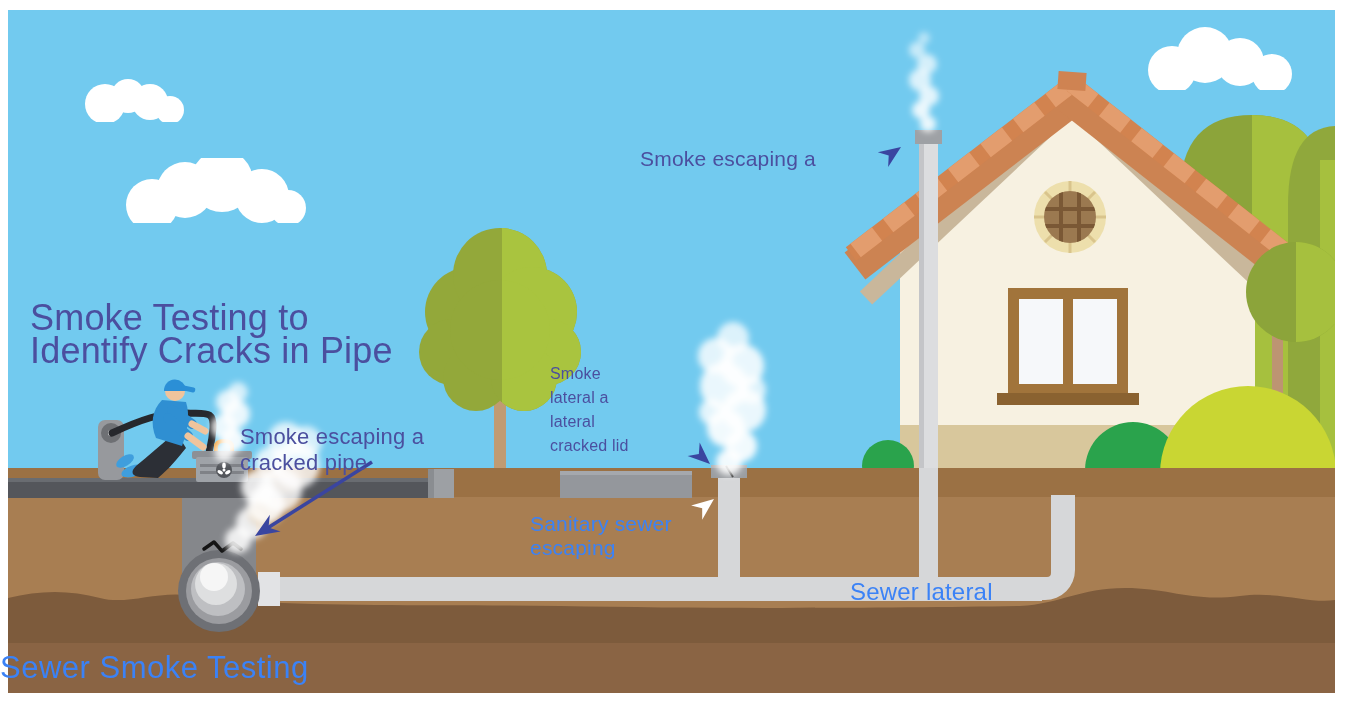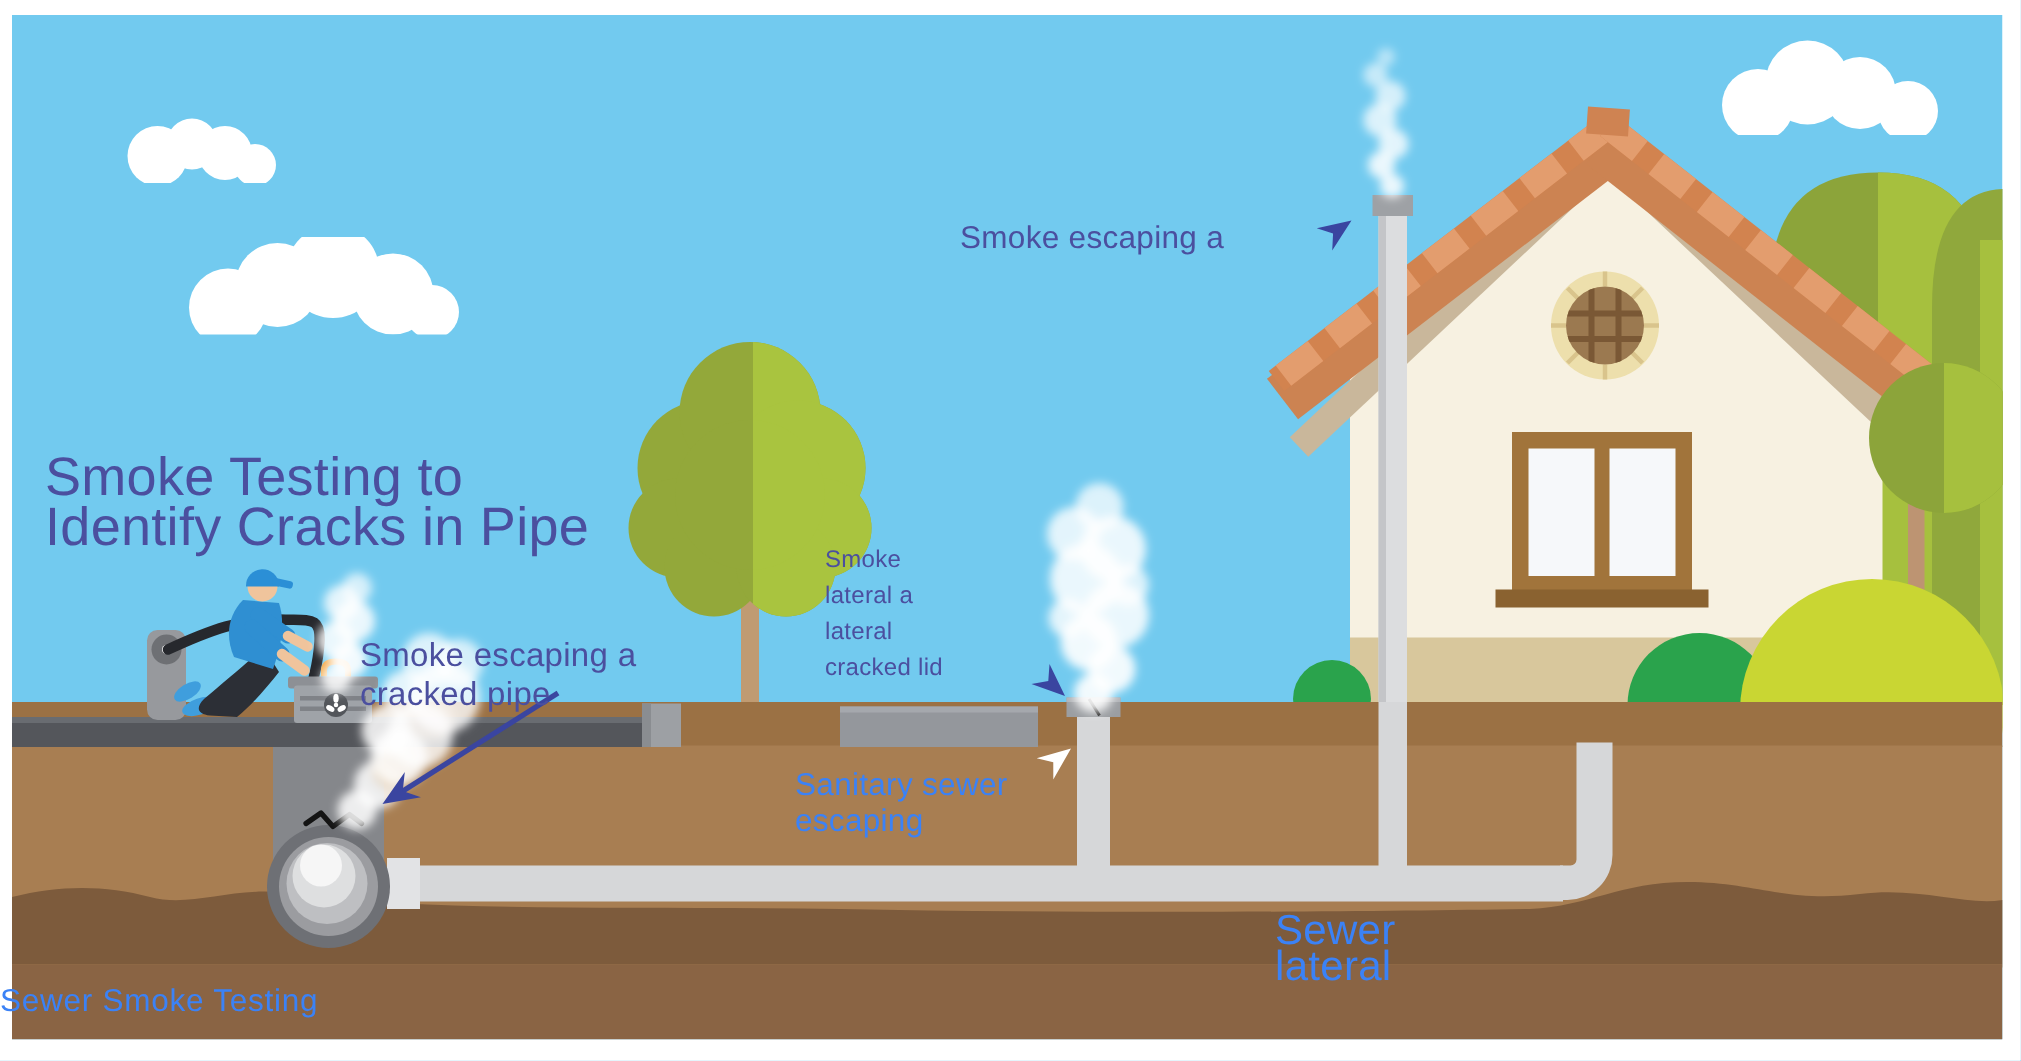--- a/index.html
+++ b/index.html
@@ -7,22 +7,22 @@
          font-family:"Liberation Sans",sans-serif;}
   #scene{position:absolute;left:0;top:0;width:1347px;height:707px;}
   .lbl{position:absolute;font-weight:normal;letter-spacing:.2px;}
   .purple{color:#4B4F9F;}
   .white{color:#3b82f6;}
   .t-main{left:30px;top:270px;width:380px;font-size:36px;line-height:33px;margin-top:31px;}
   .t-vent{left:640px;top:146px;width:250px;font-size:21px;line-height:25px;}
   .t-broken{left:550px;top:362px;width:160px;font-size:16px;line-height:24px;}
   .t-crack{left:240px;top:424px;width:220px;font-size:22px;line-height:26px;}
   .t-sanitary{left:530px;top:512px;width:190px;font-size:21px;line-height:24px;}
-  .t-lateral{left:850px;top:608px;width:160px;font-size:28px;line-height:24px;}
-  .t-footer{left:0px;top:650px;width:1347px;font-size:21px;line-height:36px;letter-spacing:.5px;}
+  .t-lateral{left:850px;top:580px;width:160px;font-size:24px;line-height:24px;}
+  .t-footer{left:0px;top:650px;width:1347px;font-size:31px;line-height:36px;letter-spacing:.5px;}
 </style>
 </head>
 <body>
 
 <div id="stage">
 
 <svg id="scene" viewBox="0 0 1347 707">
   <defs>
     <clipPath id="frame">
           <rect x="8" y="10" width="1327" height="683"></rect>

